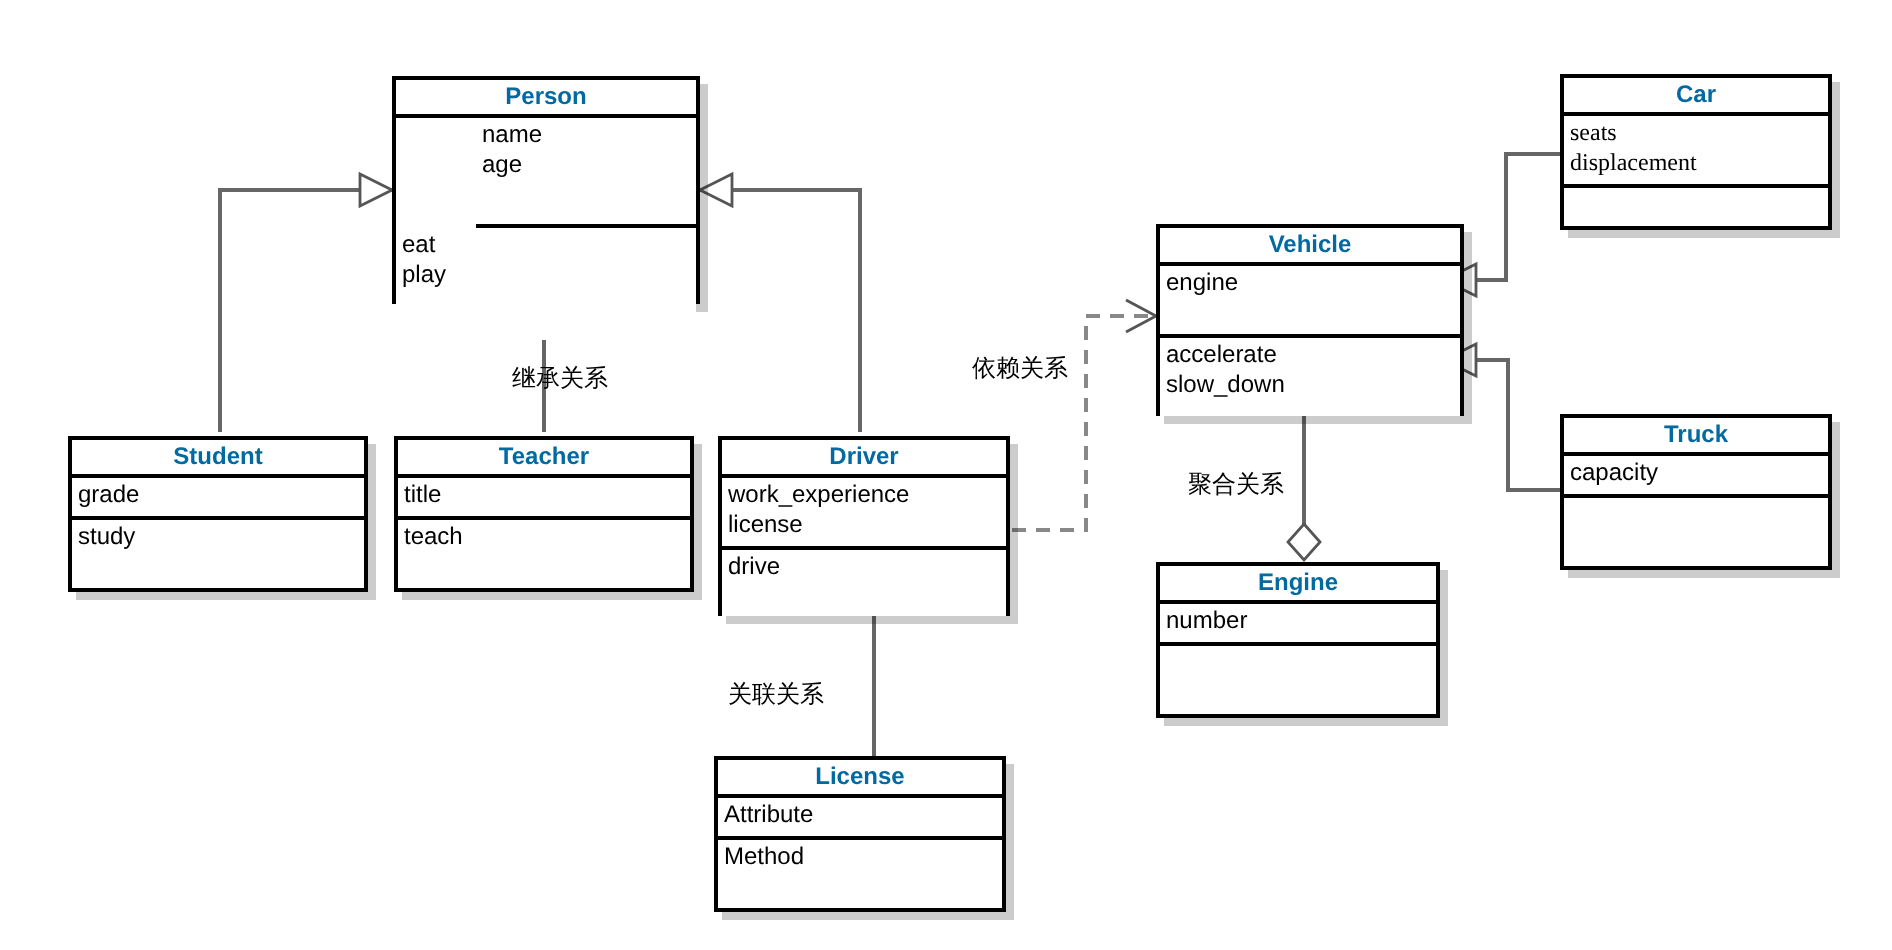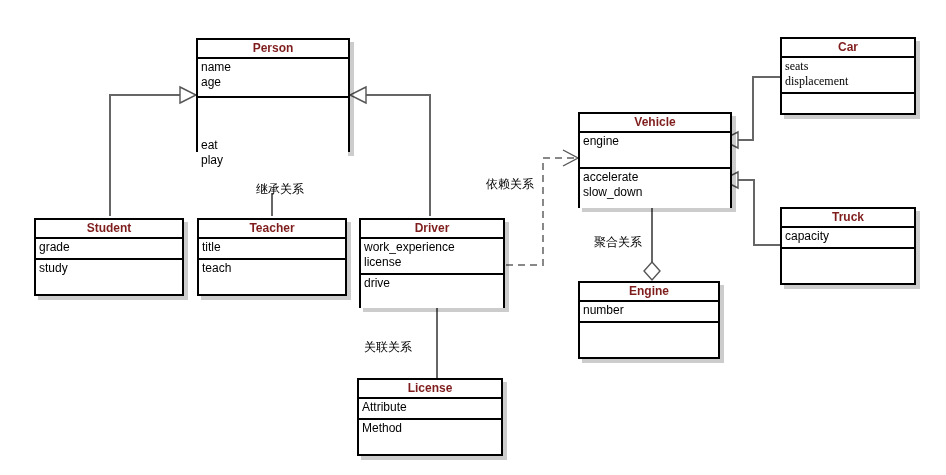--- a/index.html
+++ b/index.html
@@ -31,21 +31,21 @@
     box-shadow: 4px 4px 0 rgba(0,0,0,0.20);
     z-index: 5;
   }
   .uml-title {
     box-sizing: border-box;
     height: 19px;
     line-height: 17px;
     text-align: center;
     font-size: 12px;
     font-weight: bold;
-    color: #7f1d1d;
+    color: #0369a1;
     border-bottom: 2px solid #000000;
     background: #ffffff;
     white-space: nowrap;
     overflow: hidden;
   }
   .uml-compartment {
     box-sizing: border-box;
     padding: 1px 0 2px 3px;
     font-size: 12px;
     color: #000000;
@@ -110,25 +110,25 @@
     </g>
 
     <g>
       <path d="M652,208 L652,262" fill="none" stroke="#666666" stroke-width="2"></path>
       <path d="M652,262 L660,271 L652,280 L644,271 Z" fill="#ffffff" stroke="#555555" stroke-width="1.4"></path>
     </g>
   </svg>
 
   <div class="uml-class" style="left:196px; top:38px; width:154px; height:114px;">
     <div class="uml-title">Person</div>
-    <div class="uml-compartment with-rule" style="height:39px;">
+    <div class="uml-compartment with-rule" style="height:55px;margin-left:40px;">
       <div class="uml-line">name</div>
       <div class="uml-line">age</div>
     </div>
-    <div class="uml-compartment" style="height:56px;margin-top:39px;">
+    <div class="uml-compartment" style="height:56px;">
       <div class="uml-line">eat</div>
       <div class="uml-line">play</div>
     </div>
   </div>
 
   <div class="uml-class" style="left:34px; top:218px; width:150px; height:78px;">
     <div class="uml-title">Student</div>
     <div class="uml-compartment with-rule" style="height:21px;">
       <div class="uml-line">grade</div>
     </div>

